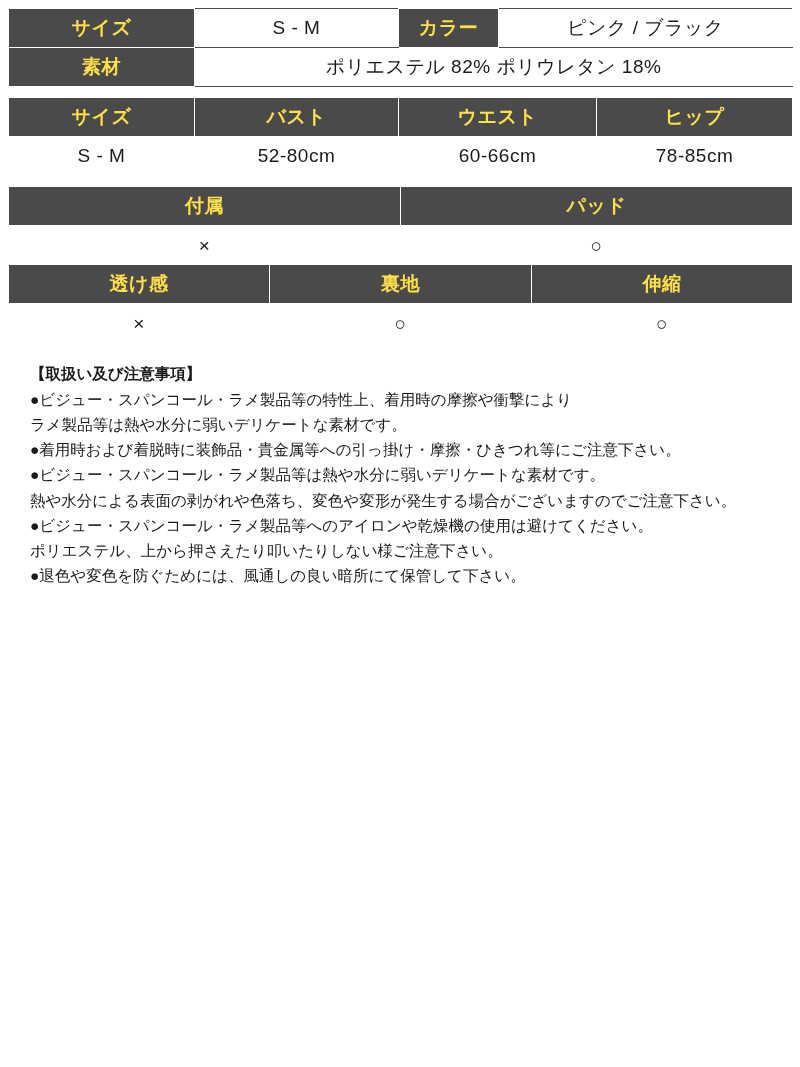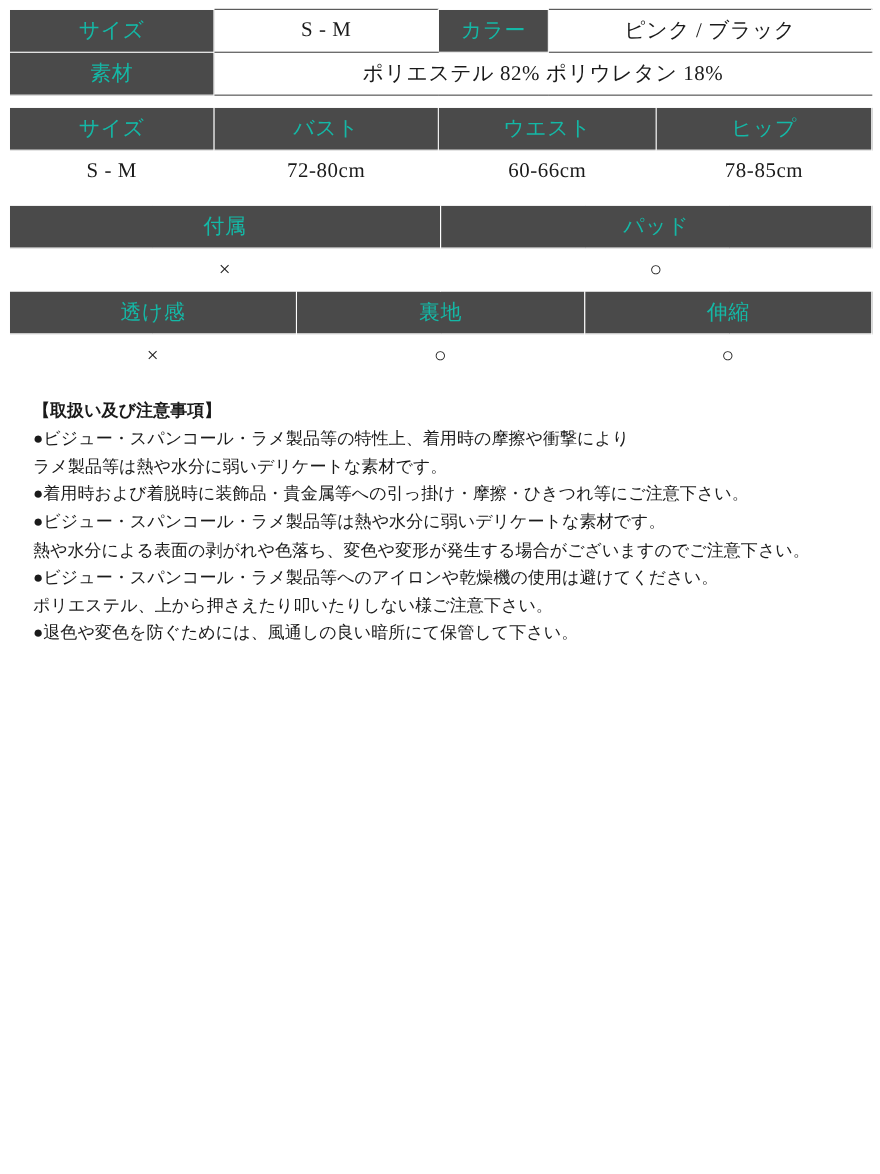--- a/index.html
+++ b/index.html
@@ -30,28 +30,27 @@
   table.spec td {
     border: 1px solid #ffffff;
     height: 36px;
     text-align: center;
     vertical-align: middle;
     font-size: 19px;
     letter-spacing: 0.5px;
   }
   td.hdr {
     background: #4a4a4a;
-    color: #14b8a6;
-    font-weight: normal;
+    color: #fde047;
+    font-weight: bold;
   }
   td.val {
     background: #ffffff;
     color: #1a1a1a;
     border: 1px solid #4a4a4a;
-    font-family: Liberation Serif, serif;
   }
   
   .t1 td.val { border-top: 1px solid #4a4a4a; border-bottom: 1px solid #4a4a4a; }
 
   .mark {
     font-size: 20px;
     line-height: 1;
   }
 
   .notes {
@@ -105,21 +104,21 @@
     </colgroup>
     <tbody>
       <tr>
         <td class="hdr">サイズ</td>
         <td class="hdr">バスト</td>
         <td class="hdr">ウエスト</td>
         <td class="hdr">ヒップ</td>
       </tr>
       <tr>
         <td class="val">S - M</td>
-        <td class="val">72-80cm</td>
+        <td class="val">52-80cm</td>
         <td class="val">60-66cm</td>
         <td class="val">78-85cm</td>
       </tr>
     </tbody>
   </table>
 
   <table class="spec t3">
     <colgroup>
       <col style="width:130px">
         <col style="width:131px">

